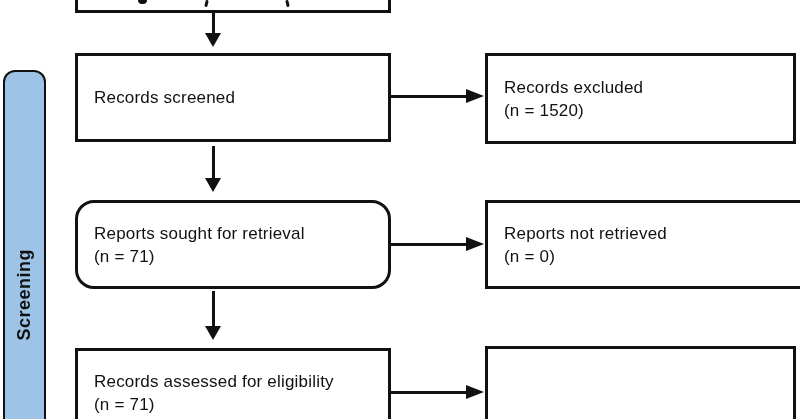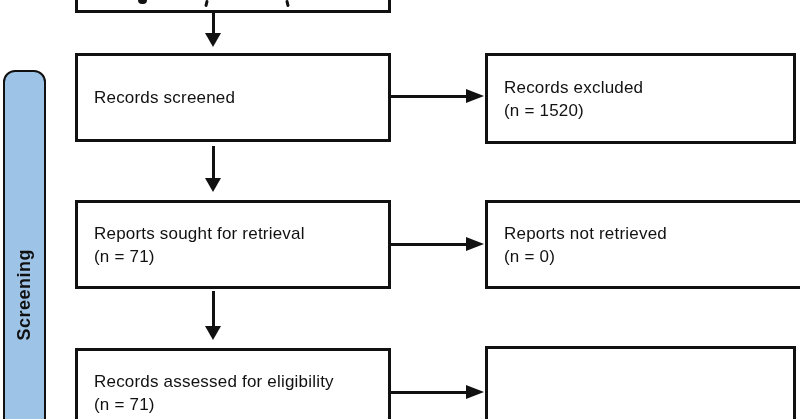--- a/index.html
+++ b/index.html
@@ -24,21 +24,21 @@
     padding-right: 6px;
     font-size: 17px;
     line-height: 23px;
     letter-spacing: 0.2px;
   }
   .flowbox span { display: block; white-space: nowrap; }
 
   .box-top      { left: 75px;  top: -81px; width: 316px; height: 94px; }
   .box-screened { left: 75px;  top: 53px;  width: 316px; height: 89px; }
   .box-excluded { left: 485px; top: 53px;  width: 311px; height: 91px; }
-  .box-sought   { left: 75px;  top: 200px; width: 316px; height: 89px; }
+  .box-sought   { left: 75px;  top: 200px; width: 316px; height: 89px; border-radius: 19px; }
   .box-notret   { left: 485px; top: 200px; width: 334px; height: 89px; }
   .box-assessed { left: 75px;  top: 348px; width: 316px; height: 89px; }
   .box-empty    { left: 485px; top: 346px; width: 311px; height: 91px; }
 
   .sidebar {
     position: absolute;
     left: 3px; top: 70px;
     width: 43px; height: 450px;
     box-sizing: border-box;
     background: #9DC3E6;

